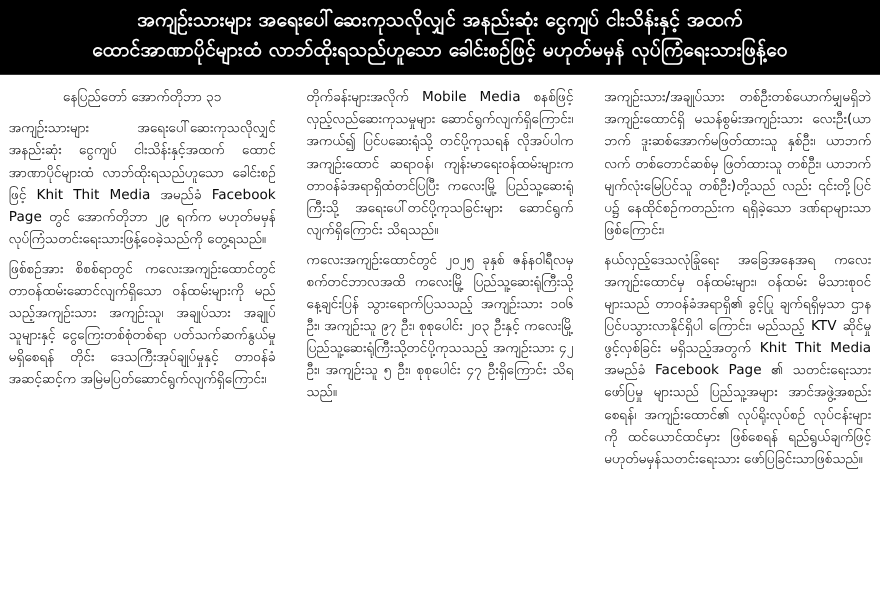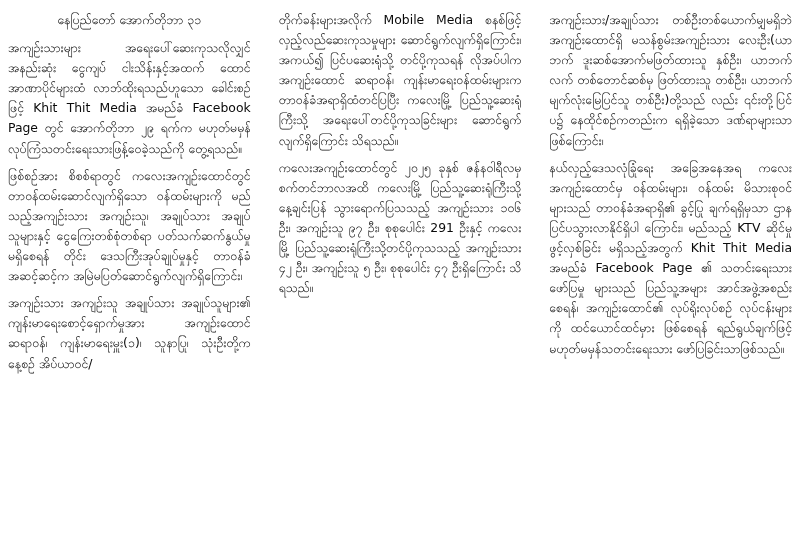--- a/index.html
+++ b/index.html
@@ -65,35 +65,38 @@
   }
   .para.first {
     text-align: justify;
   }
 </style>
 </head>
 <body>
 
 <div class="page">
 
+  <div class="headline-band">
+    <div class="headline-line">အကျဉ်းသားများ အရေးပေါ်ဆေးကုသလိုလျှင် အနည်းဆုံး ငွေကျပ် ငါးသိန်းနှင့် အထက်</div>
+    <div class="headline-line">ထောင်အာဏာပိုင်များထံ လာဘ်ထိုးရသည်ဟူသော ခေါင်းစဉ်ဖြင့် မဟုတ်မမှန် လုပ်ကြံရေးသားဖြန့်ဝေ</div>
+  </div>
 
   <div class="body-area">
 
     <div class="column">
       <p class="para dateline">နေပြည်တော် အောက်တိုဘာ ၃၁</p>
       <p class="para first">အကျဉ်းသားများ အရေးပေါ်ဆေးကုသလိုလျှင် အနည်းဆုံး ငွေကျပ် ငါးသိန်းနှင့်အထက် ထောင်အာဏာပိုင်များထံ လာဘ်ထိုးရသည်ဟူသော ခေါင်းစဉ်ဖြင့် Khit Thit Media အမည်ခံ Facebook Page တွင် အောက်တိုဘာ ၂၉ ရက်က မဟုတ်မမှန်လုပ်ကြံသတင်းရေးသားဖြန့်ဝေခဲ့သည်ကို တွေ့ရသည်။</p>
       <p class="para">ဖြစ်စဉ်အား စိစစ်ရာတွင် ကလေးအကျဉ်းထောင်တွင် တာဝန်ထမ်းဆောင်လျက်ရှိသော ဝန်ထမ်းများကို မည်သည့်အကျဉ်းသား အကျဉ်းသူ၊ အချုပ်သား အချုပ်သူများနှင့် ငွေကြေးတစ်စုံတစ်ရာ ပတ်သက်ဆက်နွယ်မှုမရှိစေရန် တိုင်း ဒေသကြီးအုပ်ချုပ်မှုနှင့် တာဝန်ခံအဆင့်ဆင့်က အမြဲမပြတ်ဆောင်ရွက်လျက်ရှိကြောင်း၊</p>
-      <p class="para">အကျဉ်းသား အကျဉ်းသူ အချုပ်သား အချုပ်သူများ၏ ကျန်းမာရေးစောင့်ရှောက်မှုအား အကျဉ်းထောင် ဆရာဝန်၊ ကျန်းမာရေးမှူး(၁)၊ သူနာပြု၊ သုံးဦးတို့က နေ့စဉ် အိပ်ယာဝင်/</p>
     </div>
 
     <div class="col-divider"></div>
 
     <div class="column">
       <p class="para">တိုက်ခန်းများအလိုက် Mobile Media စနစ်ဖြင့် လှည့်လည်ဆေးကုသမှုများ ဆောင်ရွက်လျက်ရှိကြောင်း၊ အကယ်၍ ပြင်ပဆေးရုံသို့ တင်ပို့ကုသရန် လိုအပ်ပါက အကျဉ်းထောင် ဆရာဝန်၊ ကျန်းမာရေးဝန်ထမ်းများက တာဝန်ခံအရာရှိထံတင်ပြပြီး ကလေးမြို့ ပြည်သူ့ဆေးရုံ ကြီးသို့ အရေးပေါ်တင်ပို့ကုသခြင်းများ ဆောင်ရွက်လျက်ရှိကြောင်း သိရသည်။</p>
-      <p class="para">ကလေးအကျဉ်းထောင်တွင် ၂၀၂၅ ခုနှစ် ဇန်နဝါရီလမှ စက်တင်ဘာလအထိ ကလေးမြို့ ပြည်သူ့ဆေးရုံကြီးသို့ နေ့ချင်းပြန် သွားရောက်ပြသသည့် အကျဉ်းသား ၁၀၆ ဦး၊ အကျဉ်းသူ ၉၇ ဦး၊ စုစုပေါင်း 291 ဦးနှင့် ကလေးမြို့ ပြည်သူ့ဆေးရုံကြီးသို့တင်ပို့ကုသသည့် အကျဉ်းသား ၄၂ ဦး၊ အကျဉ်းသူ ၅ ဦး၊ စုစုပေါင်း ၄၇ ဦးရှိကြောင်း သိရသည်။</p>
+      <p class="para">ကလေးအကျဉ်းထောင်တွင် ၂၀၂၅ ခုနှစ် ဇန်နဝါရီလမှ စက်တင်ဘာလအထိ ကလေးမြို့ ပြည်သူ့ဆေးရုံကြီးသို့ နေ့ချင်းပြန် သွားရောက်ပြသသည့် အကျဉ်းသား ၁၀၆ ဦး၊ အကျဉ်းသူ ၉၇ ဦး၊ စုစုပေါင်း ၂၀၃ ဦးနှင့် ကလေးမြို့ ပြည်သူ့ဆေးရုံကြီးသို့တင်ပို့ကုသသည့် အကျဉ်းသား ၄၂ ဦး၊ အကျဉ်းသူ ၅ ဦး၊ စုစုပေါင်း ၄၇ ဦးရှိကြောင်း သိရသည်။</p>
     </div>
 
     <div class="col-divider"></div>
 
     <div class="column">
       <p class="para">အကျဉ်းသား/အချုပ်သား တစ်ဦးတစ်ယောက်မျှမရှိဘဲ အကျဉ်းထောင်ရှိ မသန်စွမ်းအကျဉ်းသား လေးဦး(ယာဘက် ဒူးဆစ်အောက်မဖြတ်ထားသူ နှစ်ဦး၊ ယာဘက်လက် တစ်တောင်ဆစ်မှ ဖြတ်ထားသူ တစ်ဦး၊ ယာဘက် မျက်လုံးမြေပြင်သူ တစ်ဦး)တို့သည် လည်း ၎င်းတို့ပြင်ပ၌ နေထိုင်စဉ်ကတည်းက ရရှိခဲ့သော ဒဏ်ရာများသာဖြစ်ကြောင်း၊</p>
       <p class="para">နယ်လှည့်ဒေသလုံခြုံရေး အခြေအနေအရ ကလေးအကျဉ်းထောင်မှ ဝန်ထမ်းများ၊ ဝန်ထမ်း မိသားစုဝင်များသည် တာဝန်ခံအရာရှိ၏ ခွင့်ပြု ချက်ရရှိမှသာ ဌာနပြင်ပသွားလာနိုင်ရှိပါ ကြောင်း၊ မည်သည့် KTV ဆိုင်မှု ဖွင့်လှစ်ခြင်း မရှိသည့်အတွက် Khit Thit Media အမည်ခံ Facebook Page ၏ သတင်းရေးသား ဖော်ပြမှု များသည် ပြည်သူ့အများ အာင်အဖွဲ့အစည်း စေရန်၊ အကျဉ်းထောင်၏ လုပ်ရိုးလုပ်စဉ် လုပ်ငန်းများကို ထင်ယောင်ထင်မှား ဖြစ်စေရန် ရည်ရွယ်ချက်ဖြင့် မဟုတ်မမှန်သတင်းရေးသား ဖော်ပြခြင်းသာဖြစ်သည်။</p>
     </div>
 
   </div>

